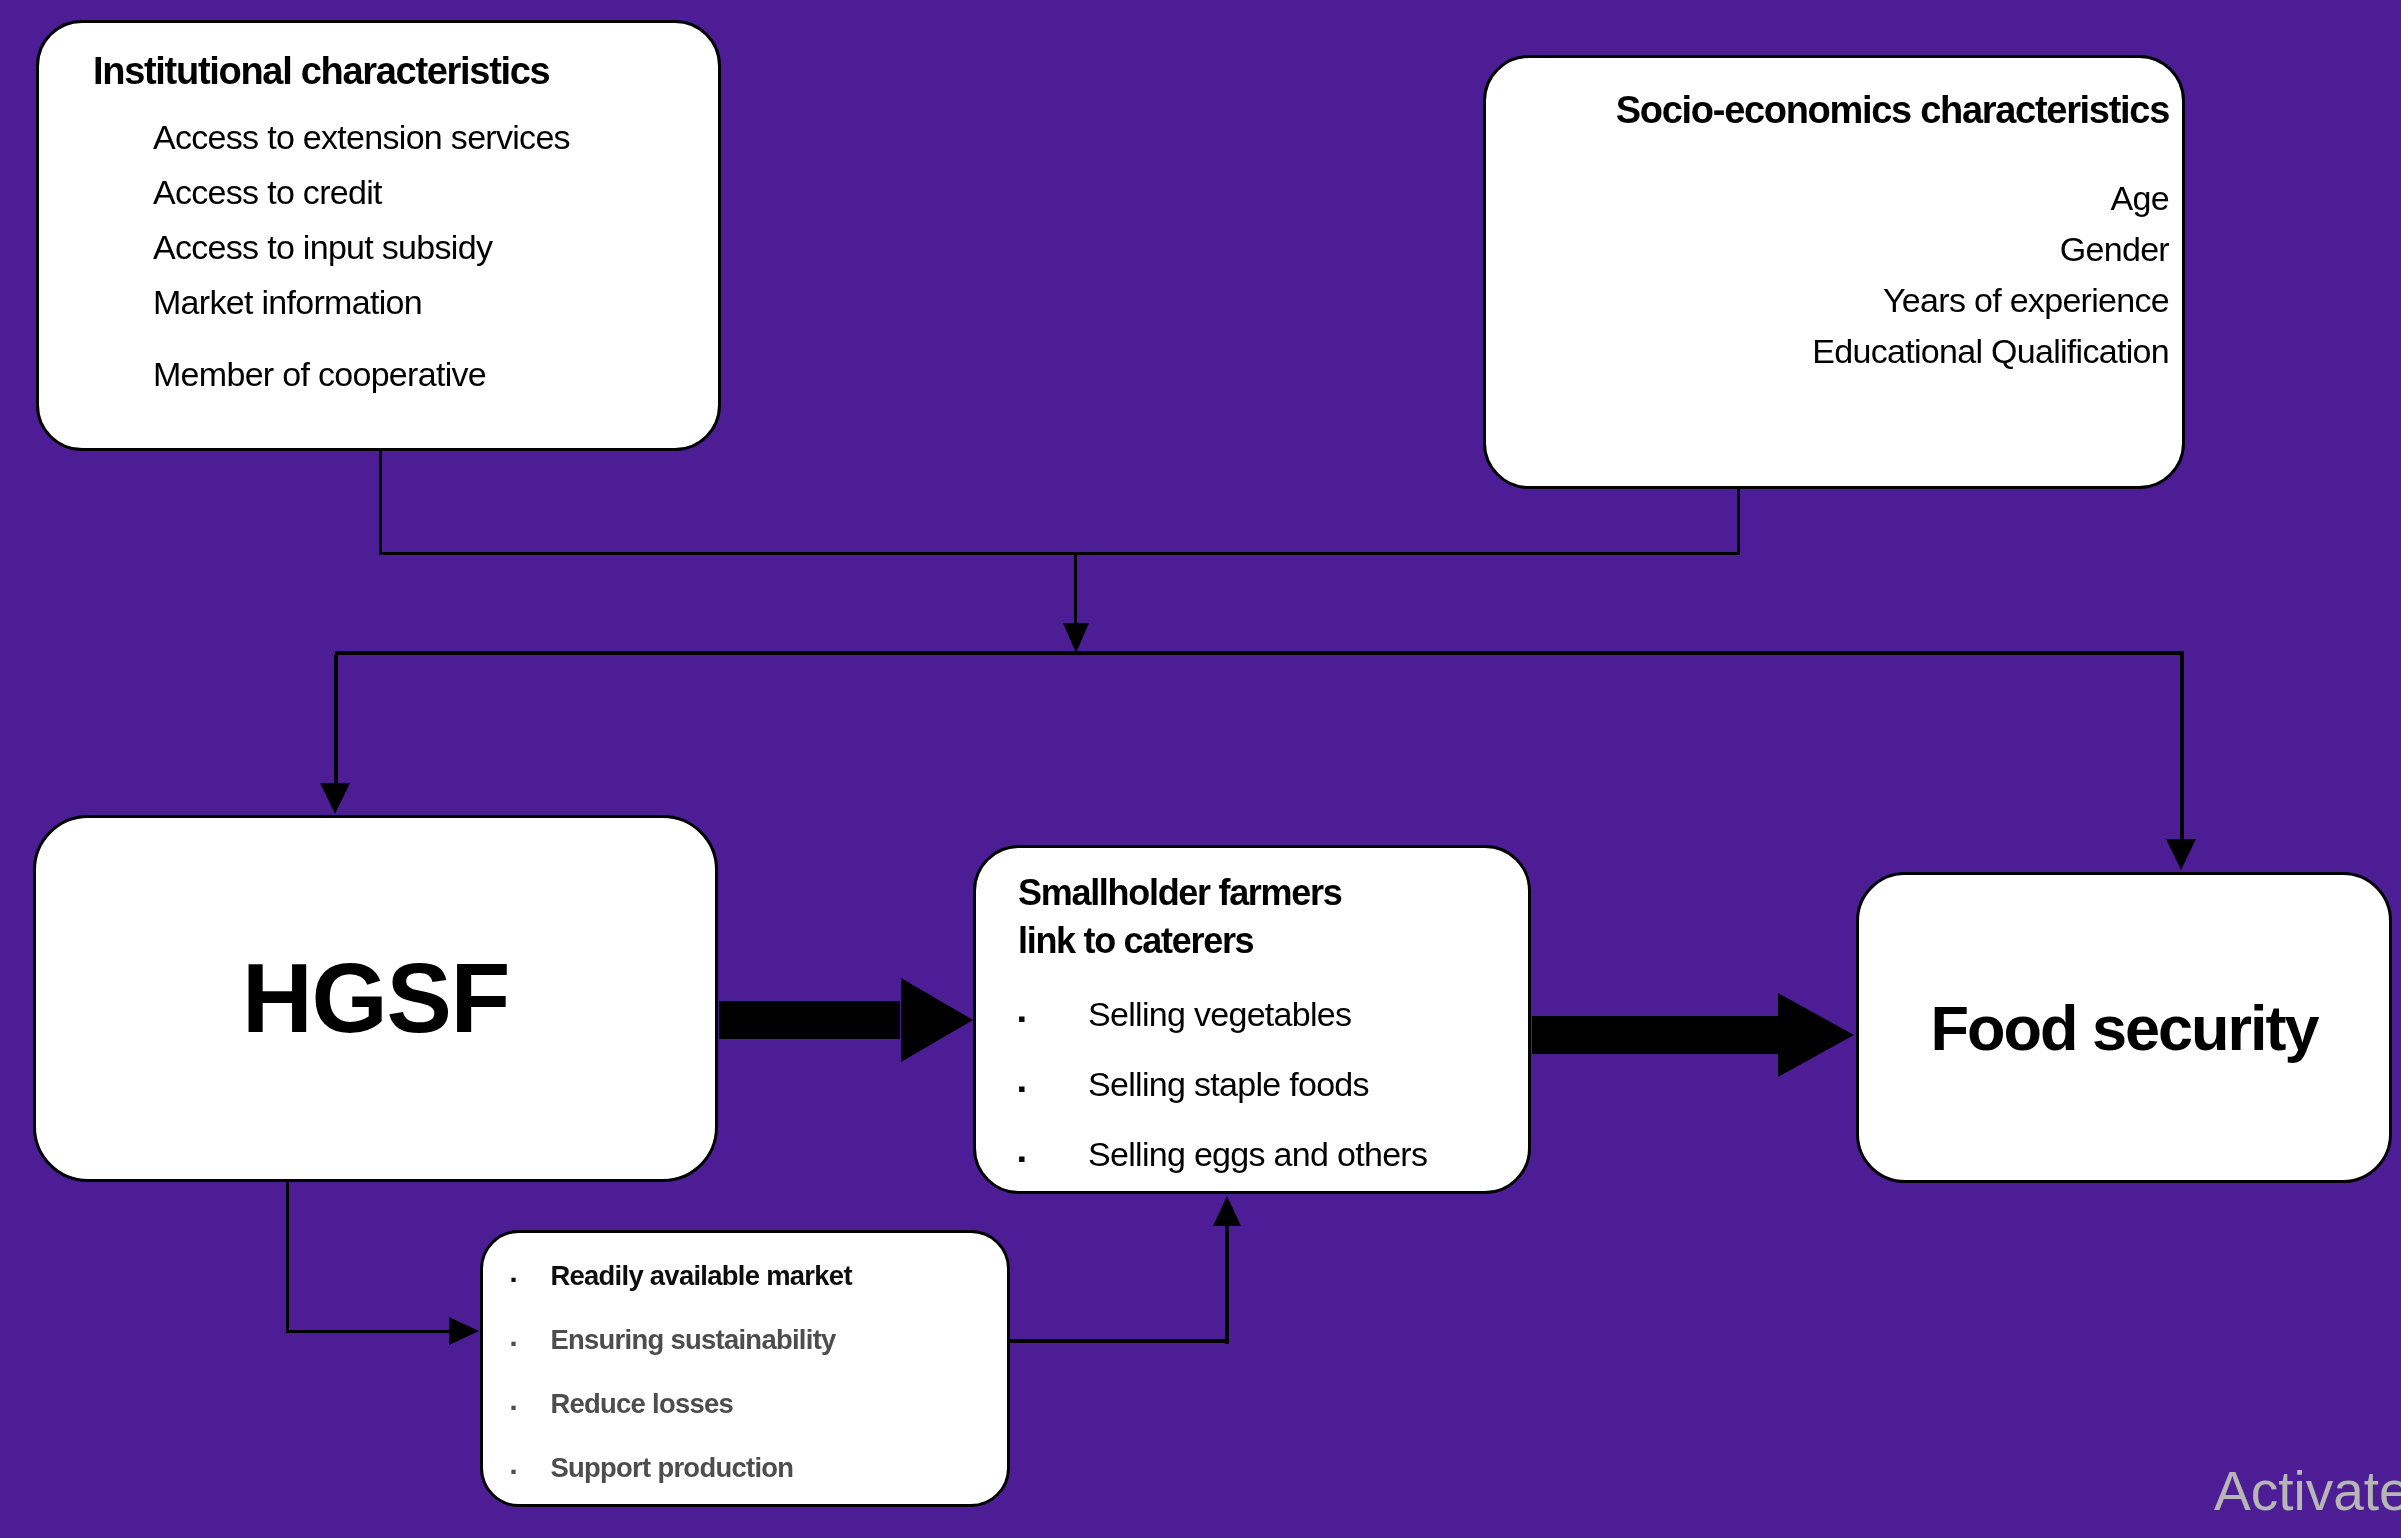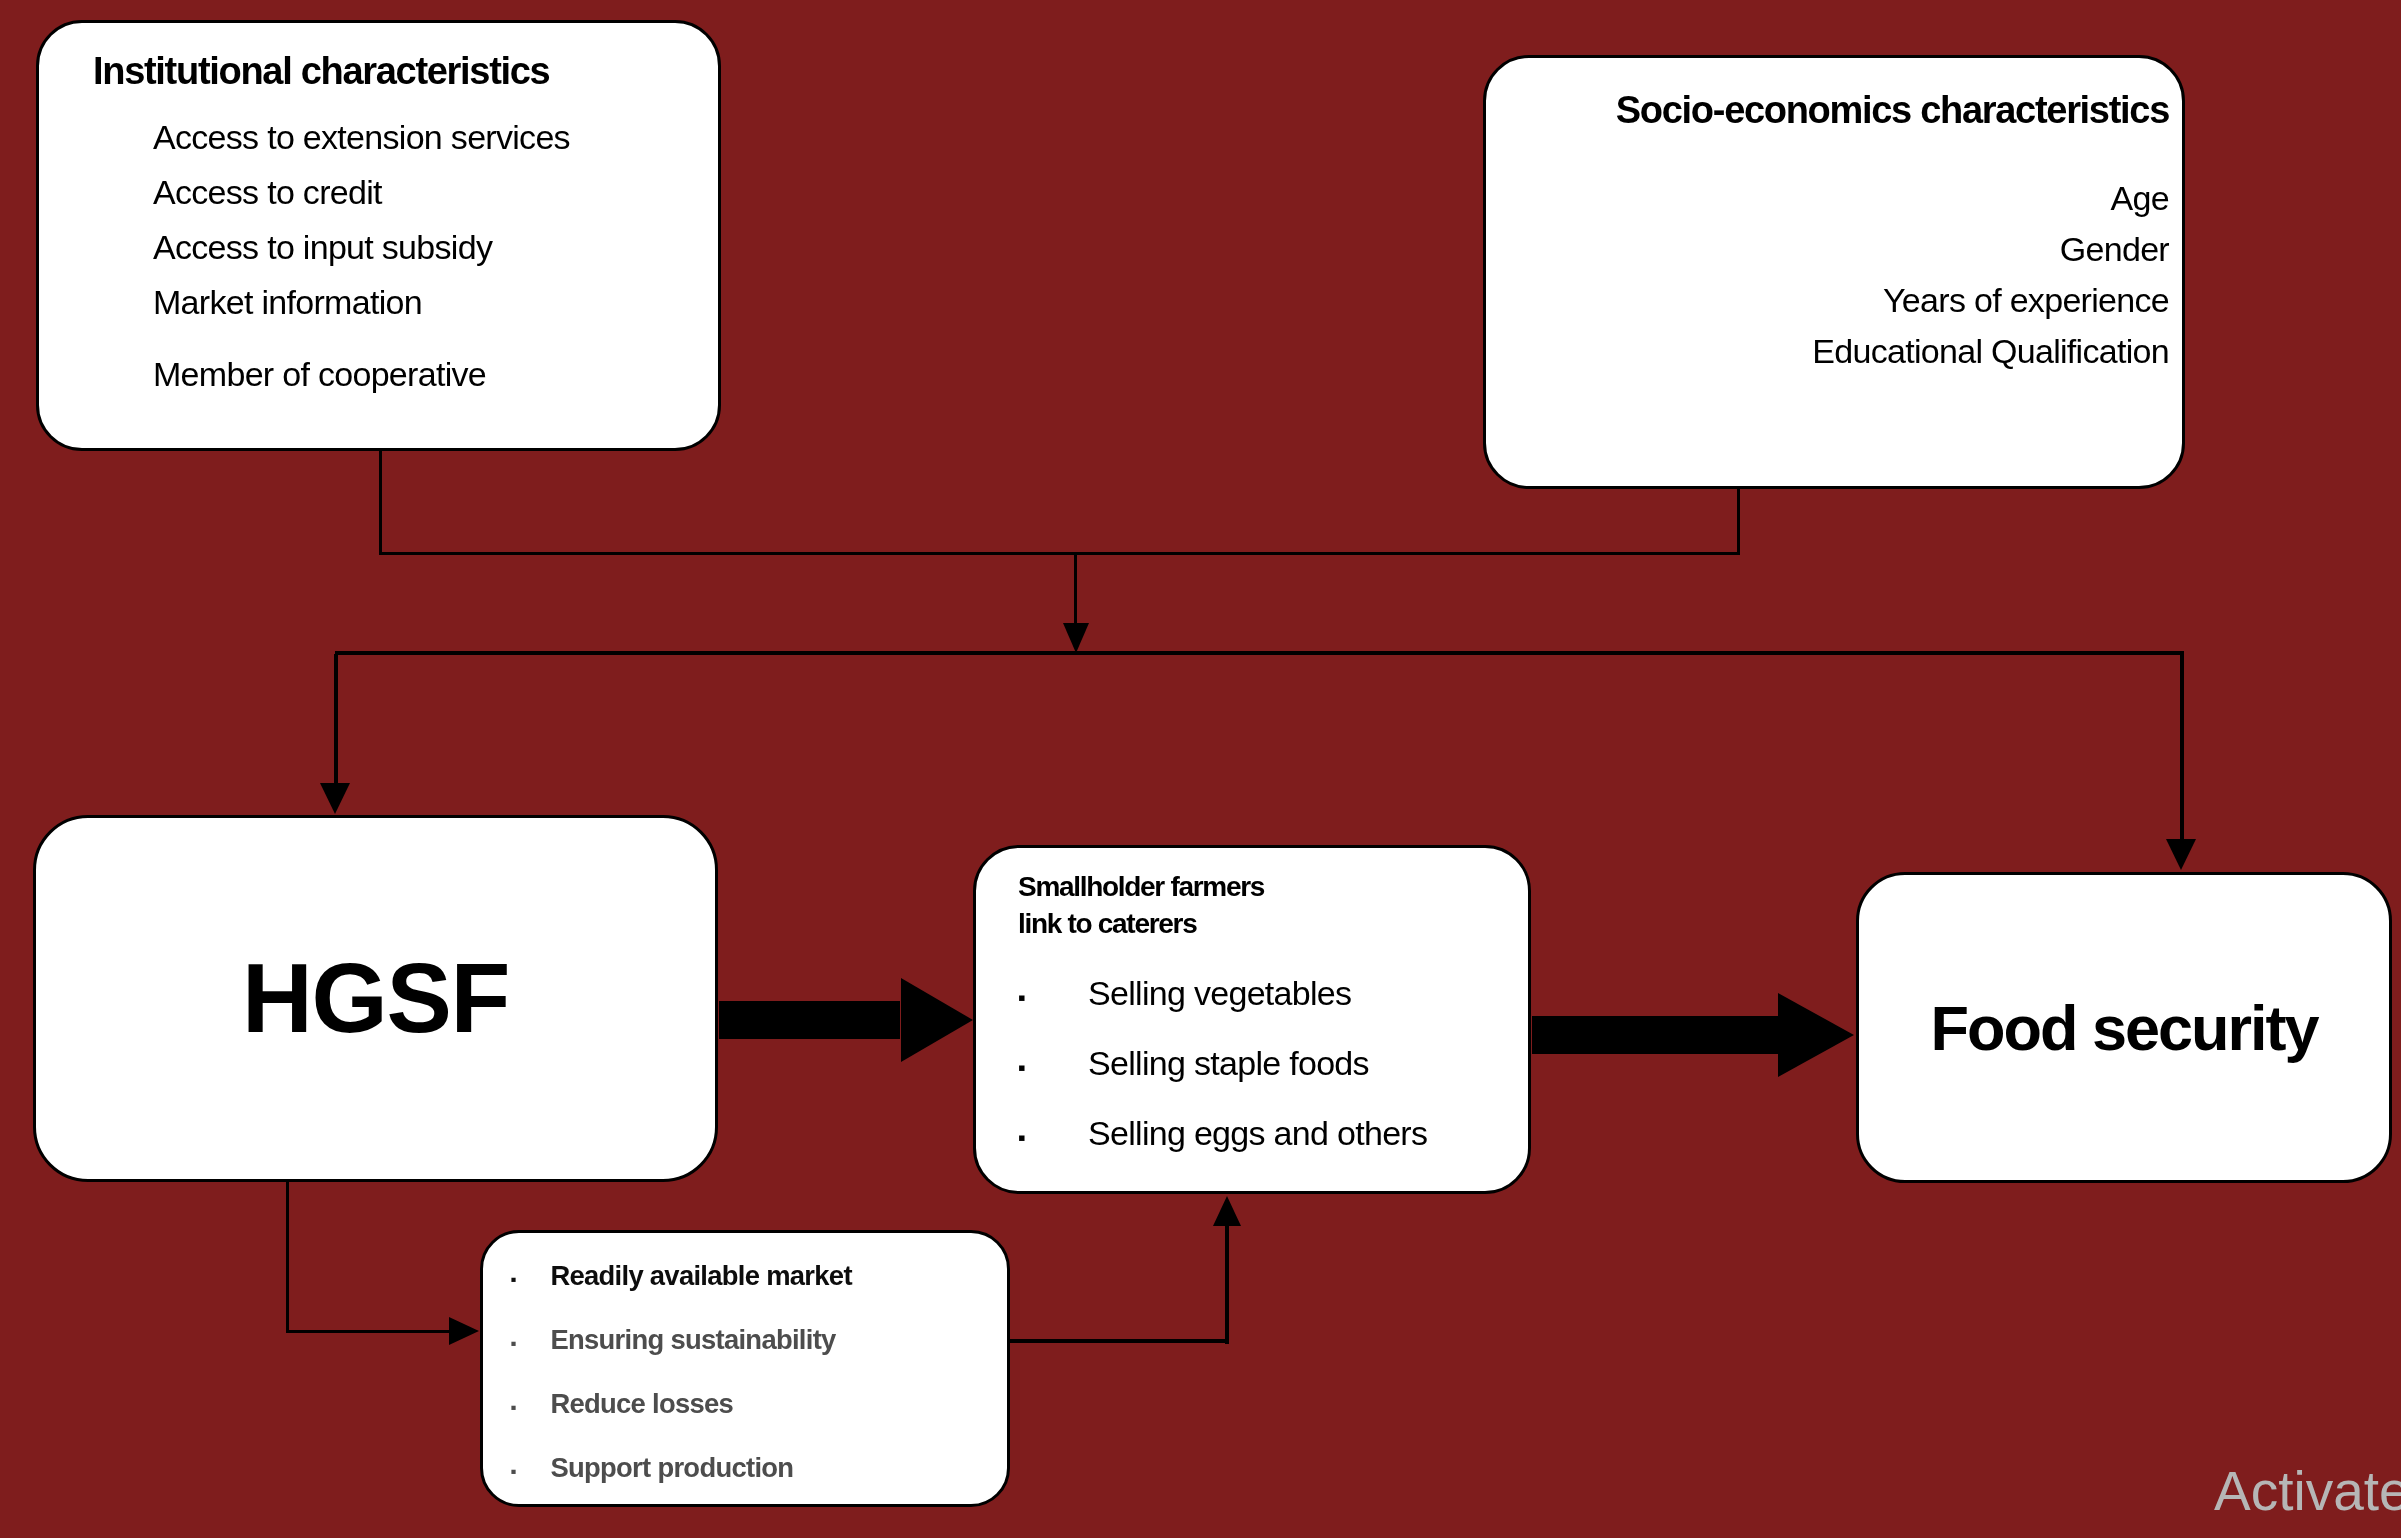--- a/index.html
+++ b/index.html
@@ -1,18 +1,18 @@
 <!DOCTYPE html>
 <html style="font-size:10.4px"><head>
 <meta charset="utf-8">
 <title>Conceptual Framework Diagram</title>
 <style>
   html,body{margin:0;padding:0;background:#ffffff;}
   .stage{
-    position:relative;width:2401px;height:1539px;background:#7f1d1d;
+    position:relative;width:2401px;height:1539px;background:#4c1d95;
     overflow:hidden;font-family:"Liberation Sans",sans-serif;color:#000;
   }
   .box{
     position:absolute;background:#fff;border:3.3px solid #000;border-radius:46px;
     box-sizing:border-box;
   }
   .title{font-weight:bold;font-size:38px;letter-spacing:-1.3px;line-height:1.15;}
   .plain-items{font-size:34px;letter-spacing:-0.7px;}
   .plain-items div{line-height:1.62;}
   
@@ -22,21 +22,21 @@
   
   .box-socio{left:1483px;top:55px;width:702px;height:434px;padding:31px 13px 0 36px;text-align:right;}
   .box-socio .plain-items{margin-top:40px;padding-left:18.3px;}
   .box-socio .plain-items div{line-height:1.5;}
   
   .box-hgsf{left:33px;top:815px;width:685px;height:367px;border-radius:55px;
     display:flex;align-items:center;justify-content:center;}
   .hgsf-title{font-size:98px;font-weight:bold;letter-spacing:-1.3px;}
   
   .box-small{left:973px;top:845px;width:558px;height:349px;padding:21px 11.7px 0 42px;}
-  .box-small .title{font-size:28px;line-height:1.32;}
+  .box-small .title{font-size:36px;line-height:1.32;}
   .bullet-row{display:flex;align-items:baseline;}
   .box-small .bullet-row{margin-top:31px;font-size:34px;letter-spacing:-0.7px;}
   .box-small .sq{width:70px;flex:0 0 70px;font-size:22px;}
   
   .box-food{left:1856px;top:872px;width:536px;height:311px;border-radius:49px;
     display:flex;align-items:center;justify-content:center;}
   .food-title{font-size:63px;font-weight:bold;letter-spacing:-2px;}
   
   .box-ben{left:480px;top:1230px;width:530px;height:277px;border-radius:39px;
     padding:27.4px 9.8px 0 27.4px;}

